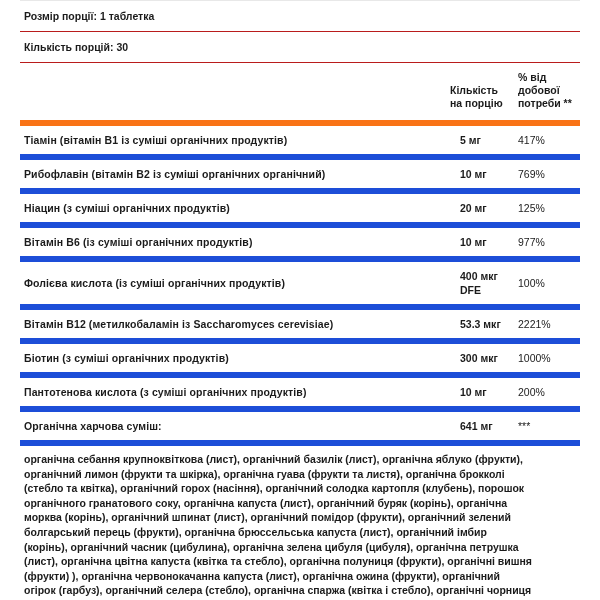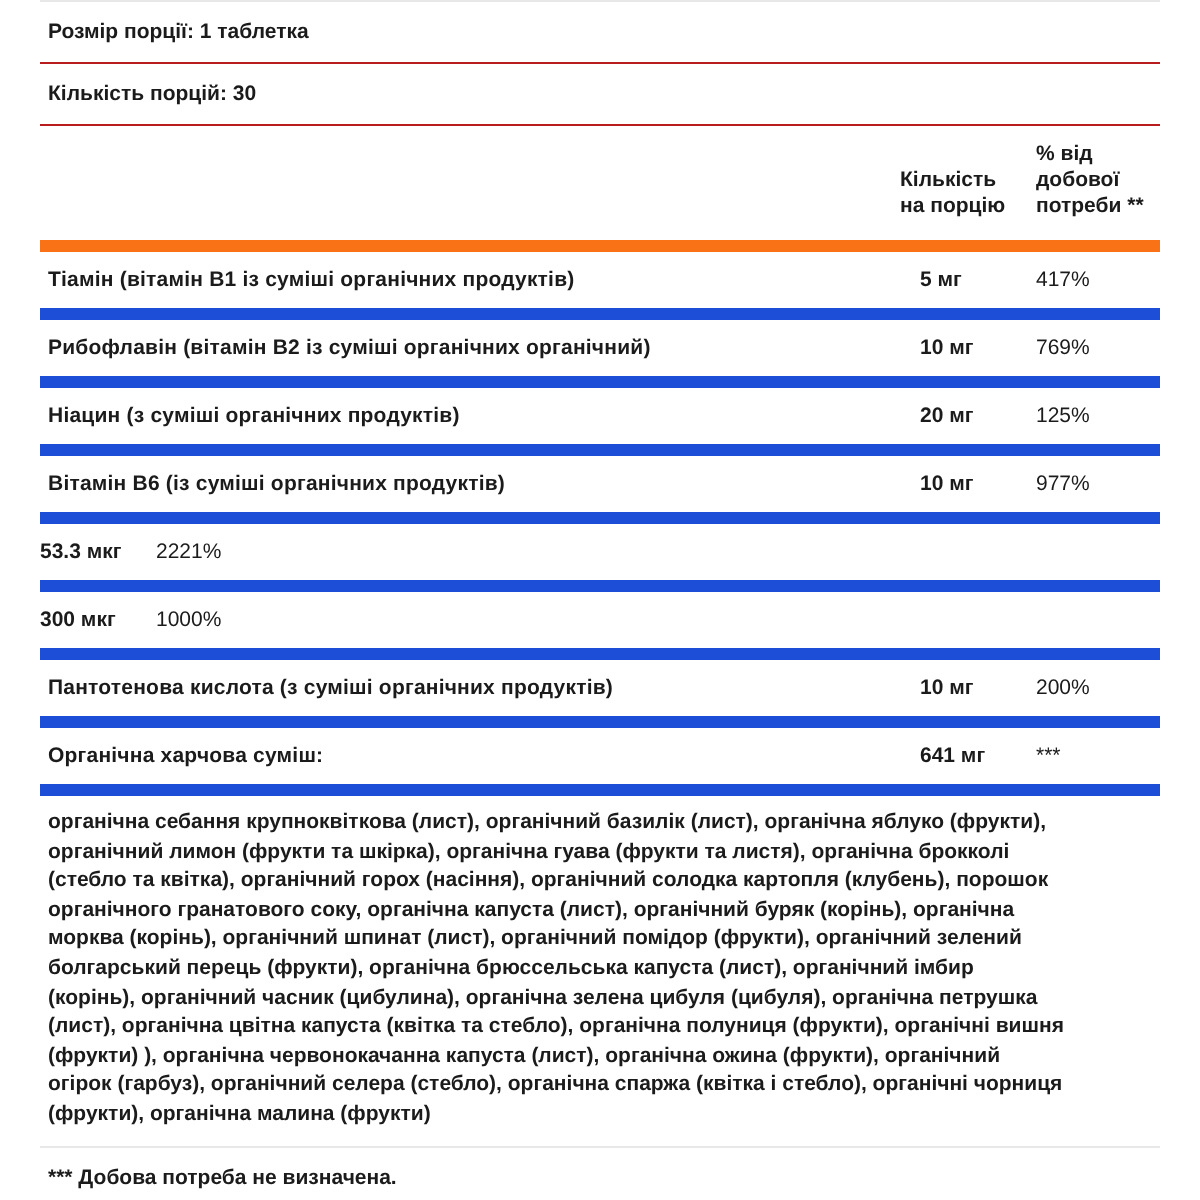--- a/index.html
+++ b/index.html
@@ -131,24 +131,31 @@
     <div class="label">Ніацин (з суміші органічних продуктів)</div>
     <div class="amount">20 мг</div>
     <div class="pct">125%</div>
   </div>
   <div class="srow">
     <div class="label">Вітамін B6 (із суміші органічних продуктів)</div>
     <div class="amount">10 мг</div>
     <div class="pct">977%</div>
   </div>
   <div class="srow">
+    <div class="label">Фолієва кислота (із суміші органічних продуктів)</div>
+    <div class="amount">400 мкг DFE</div>
+    <div class="pct">100%</div>
+  </div>
+  <div class="srow">
+    <div class="label">Вітамін B12 (метилкобаламін із Saccharomyces cerevisiae)</div>
     <div class="amount">53.3 мкг</div>
     <div class="pct">2221%</div>
   </div>
   <div class="srow">
+    <div class="label">Біотин (з суміші органічних продуктів)</div>
     <div class="amount">300 мкг</div>
     <div class="pct">1000%</div>
   </div>
   <div class="srow">
     <div class="label">Пантотенова кислота (з суміші органічних продуктів)</div>
     <div class="amount">10 мг</div>
     <div class="pct">200%</div>
   </div>
   <div class="srow">
     <div class="label">Органічна харчова суміш:</div>

